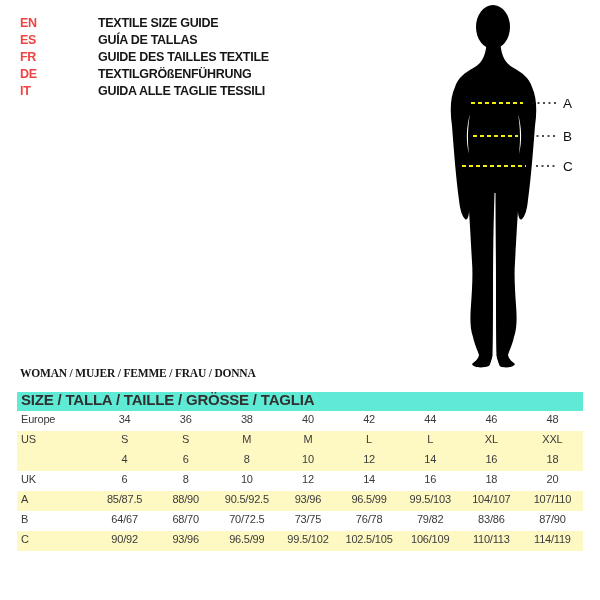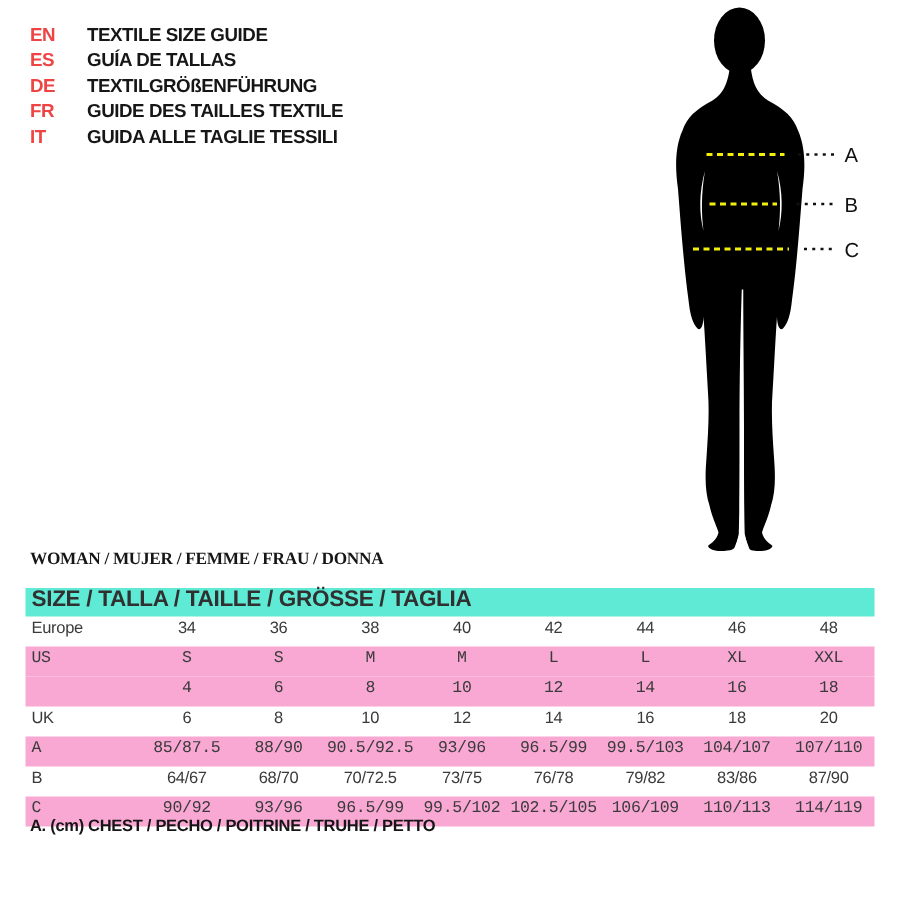--- a/index.html
+++ b/index.html
@@ -5,59 +5,59 @@
   html,body{margin:0;padding:0;}
   body{
     width:600px;height:600px;position:relative;background:#ffffff;
     font-family:"Liberation Sans","DejaVu Sans",sans-serif;
     color:#1a1a1a;overflow:hidden;
   }
   
   .lang-block{position:absolute;left:20px;top:15px;}
   .lang-row{display:flex;height:17px;line-height:17px;}
   .lang-code{width:38px;font-size:12.5px;font-weight:bold;letter-spacing:-0.3px;color:#ef4444;}
-  .lang-label{font-size:12.5px;font-weight:bold;letter-spacing:-0.3px;color:#161616;white-space:nowrap;}
+  .lang-label{font-size:12.5px;font-weight:bold;letter-spacing:-0.3px;color:#161616;white-space:nowrap;margin-left:40px;}
   
   .figure-wrap{position:absolute;left:400px;top:0;width:200px;height:380px;}
   .measure-letter{font-family:"Liberation Sans","DejaVu Sans",sans-serif;font-size:13.5px;fill:#111111;font-weight:500;}
   
   .woman-title{position:absolute;left:20px;top:367px;font-size:11.5px;font-weight:bold;letter-spacing:-0.2px;color:#161616;font-family:Liberation Serif, serif;}
   
   .size-table{position:absolute;left:17px;top:392px;width:566px;}
   .st-header{
     height:19px;line-height:15px;background:#5eead4;color:#303030;
     font-size:15px;font-weight:bold;letter-spacing:-0.2px;padding-left:4px;box-sizing:border-box;
   }
   .st-row{display:flex;height:20px;line-height:16px;font-size:11px;color:#3a3a3a;letter-spacing:-0.2px;}
-  .st-row.shade{background:#f9a8d4;font-family:Liberation Mono, monospace;}
+  .st-row.shade{background:#fef9c3;}
   .st-label{width:77px;padding-left:4px;box-sizing:border-box;text-align:left;}
   .st-cell{flex:1;text-align:center;white-space:nowrap;}
   
   .legend{position:absolute;left:20px;top:543px;}
   .legend-line{height:17px;line-height:17px;font-size:11px;font-weight:bold;letter-spacing:-0.2px;color:#161616;white-space:nowrap;}
 </style>
 </head>
 <body>
 
 <div class="lang-block">
   <div class="lang-row">
     <span class="lang-code">EN</span>
     <span class="lang-label">TEXTILE SIZE GUIDE</span>
   </div>
   <div class="lang-row">
     <span class="lang-code">ES</span>
     <span class="lang-label">GUÍA DE TALLAS</span>
   </div>
   <div class="lang-row">
+    <span class="lang-code">FR</span>
+    <span class="lang-label">GUIDE DES TAILLES TEXTILE</span>
+  </div>
+  <div class="lang-row">
     <span class="lang-code">DE</span>
     <span class="lang-label">TEXTILGRÖßENFÜHRUNG</span>
-  </div>
-  <div class="lang-row">
-    <span class="lang-code">FR</span>
-    <span class="lang-label">GUIDE DES TAILLES TEXTILE</span>
   </div>
   <div class="lang-row">
     <span class="lang-code">IT</span>
     <span class="lang-label">GUIDA ALLE TAGLIE TESSILI</span>
   </div>
 </div>
 
 <div class="figure-wrap">
   <svg width="200" height="380" viewBox="400 0 200 380">
 
@@ -204,14 +204,13 @@
     <div class="st-cell">96.5/99</div>
     <div class="st-cell">99.5/102</div>
     <div class="st-cell">102.5/105</div>
     <div class="st-cell">106/109</div>
     <div class="st-cell">110/113</div>
     <div class="st-cell">114/119</div>
   </div>
 </div>
 
 <div class="legend">
-  <div class="legend-line">A. (cm) CHEST / PECHO / POITRINE / TRUHE / PETTO</div>
 </div>
 
 </body></html>

